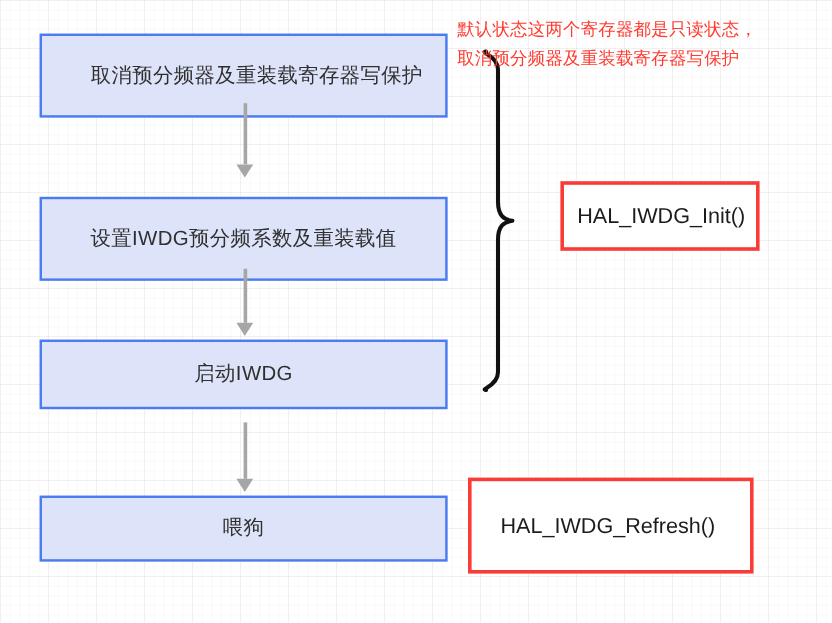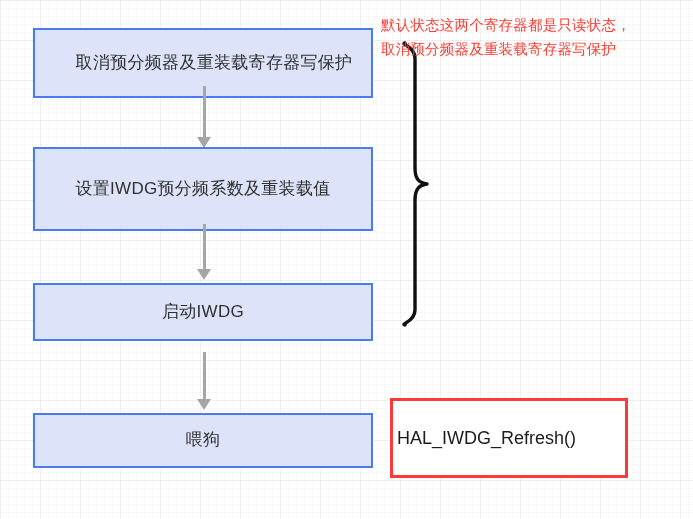--- a/index.html
+++ b/index.html
@@ -36,21 +36,21 @@
     justify-content: center;
   }
   .proc-label {
     font-size: 17px;
     color: #2f2f2f;
     letter-spacing: 0.3px;
     line-height: 1.2;
     white-space: nowrap;
   }
   #box-1 { top: 28px;  height: 70px; padding-left: 22px; }
-  #box-2 { top: 147px; height: 84px; }
+  #box-2 { top: 164px; height: 70px; }
   #box-3 { top: 283px; height: 58px; }
   #box-4 { top: 413px; height: 55px; }
 
   
   .arrow {
     position: absolute;
     left: 195px;
     width: 18px;
   }
   .arrow .shaft {
@@ -120,21 +120,21 @@
     width: 166px;
     height: 58px;
     padding-left: 2px;
     justify-content: center;
   }
   #callout-refresh {
     left: 390px;
     top: 398px;
     width: 238px;
     height: 80px;
-    padding-left: 4px;
+    padding-left: 24px;
     justify-content: flex-start;
   }
 </style>
 </head>
 <body>
 
 <div id="canvas">
 
   <div class="proc-box" id="box-1">
     <span class="proc-label">取消预分频器及重装载寄存器写保护</span>
@@ -175,18 +175,21 @@
              C 24 145, 19 148, 19 160
              L 19 270
              C 19 282, 4 284, 9 285" fill="none" stroke="#111111" stroke-width="3.4" stroke-linecap="round" stroke-linejoin="round"></path>
   </svg>
 
   <div id="annotation-note">
     <div>默认状态这两个寄存器都是只读状态，</div>
     <div>取消预分频器及重装载寄存器写保护</div>
   </div>
 
+  <div class="callout-box" id="callout-init">
+    <span class="callout-label">HAL_IWDG_Init()</span>
+  </div>
 
   <div class="callout-box" id="callout-refresh">
     <span class="callout-label">HAL_IWDG_Refresh()</span>
   </div>
 
 </div>
 
 </body></html>

